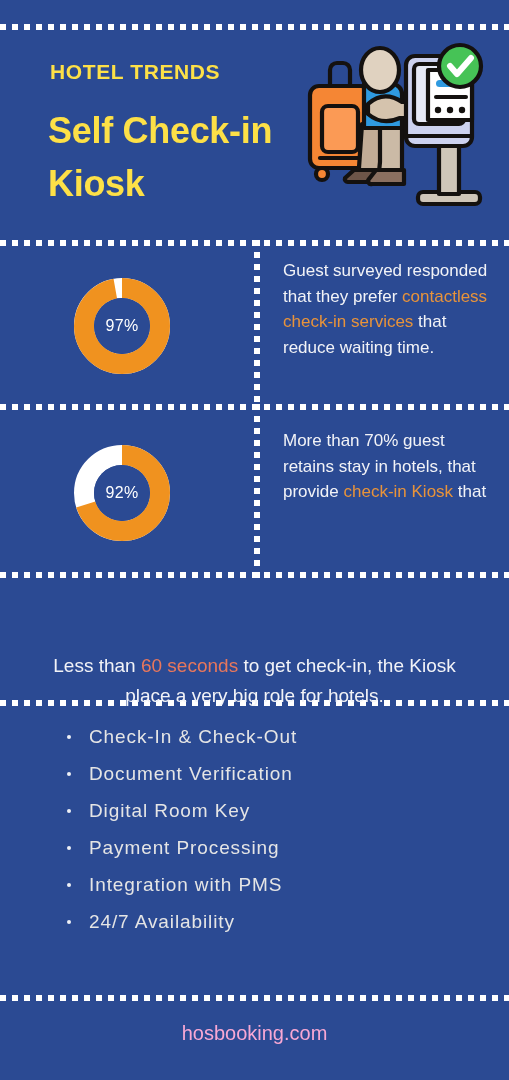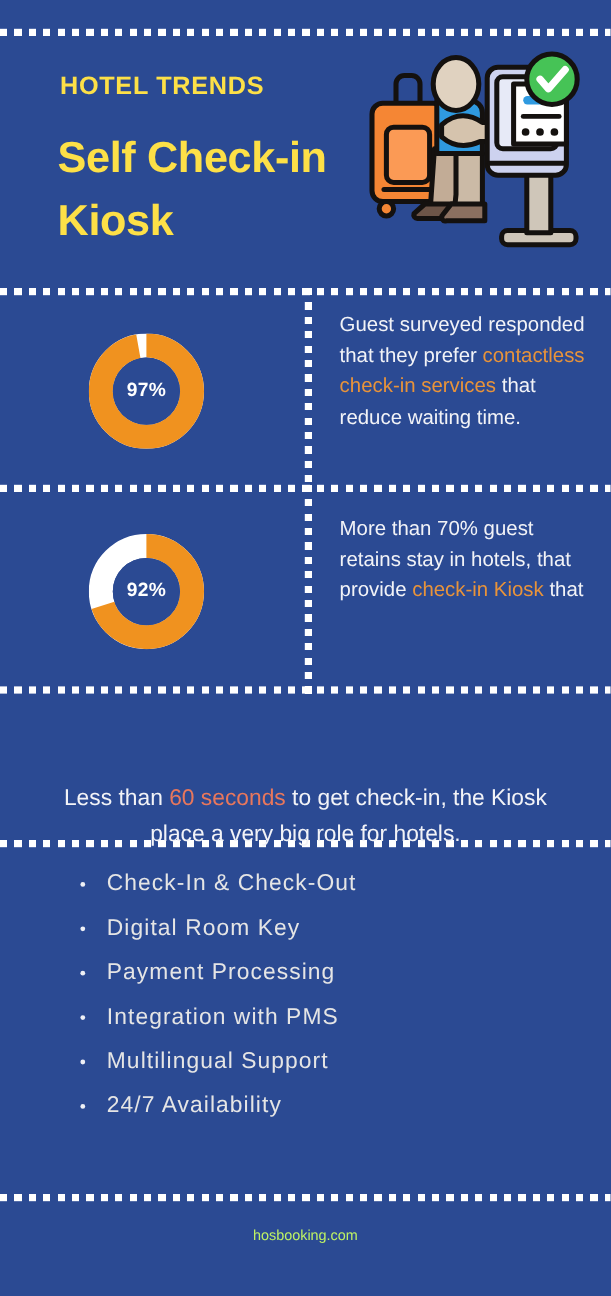--- a/index.html
+++ b/index.html
@@ -77,21 +77,21 @@
   .donut .val {
     position: absolute;
     left: 0;
     top: 0;
     width: 96px;
     height: 96px;
     display: flex;
     align-items: center;
     justify-content: center;
     font-size: 16px;
-    font-weight: bold;
+    font-weight: normal;
     color: #ffffff;
     letter-spacing: 0.3px;
   }
   .stat-text {
     position: absolute;
     left: 283px;
     width: 215px;
     font-size: 17px;
     line-height: 25.5px;
     color: #f2f3f7;
@@ -141,22 +141,22 @@
     background: #eef0f6;
   }
 
   
   .footer {
     position: absolute;
     left: 0;
     top: 1022px;
     width: 509px;
     text-align: center;
-    font-size: 12px;
-    color: #bef264;
+    font-size: 20px;
+    color: #f9a8d4;
   }
 </style>
 </head>
 <body>
 
 <div id="infographic">
 
   <div class="hrule" style="top:24px;"></div>
   <div class="hrule" style="top:240px;"></div>
   <div class="hrule" style="top:404px;"></div>
@@ -258,35 +258,35 @@
     <span>Less than </span><span class="hl-coral">60 seconds</span><span> to get check-in, the Kiosk place a very big role for hotels.</span>
   </div>
 
   <ul class="features">
     <li>
       <span class="dot"></span>
       <span>Check-In &amp; Check-Out</span>
     </li>
     <li>
       <span class="dot"></span>
+      <span>Document Verification</span>
+    </li>
+    <li>
+      <span class="dot"></span>
       <span>Digital Room Key</span>
     </li>
     <li>
       <span class="dot"></span>
       <span>Payment Processing</span>
     </li>
     <li>
       <span class="dot"></span>
       <span>Integration with PMS</span>
     </li>
     <li>
       <span class="dot"></span>
-      <span>Multilingual Support</span>
-    </li>
-    <li>
-      <span class="dot"></span>
       <span>24/7 Availability</span>
     </li>
   </ul>
 
   <div class="footer">hosbooking.com</div>
 
 </div>
 
 </body></html>

